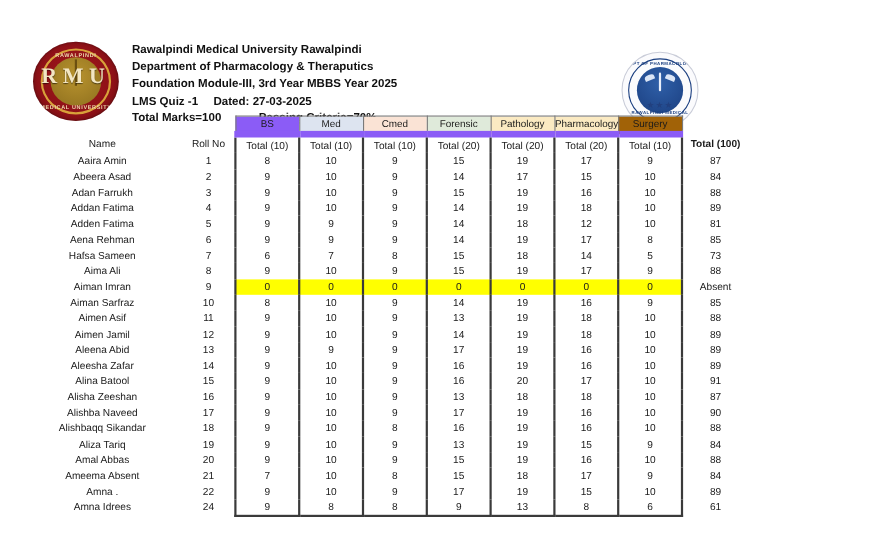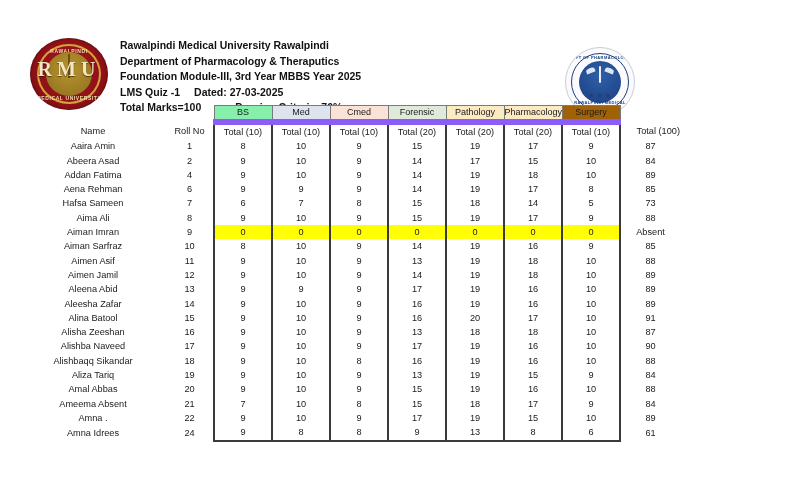--- a/index.html
+++ b/index.html
@@ -215,21 +215,21 @@
     border-right: 2px solid #3a3a3a;
     border-top: 6px solid #8b5cf6;
   }
   tr.total-row td.name-cell,
   tr.total-row td.roll-cell,
   tr.total-row td.grand-cell {
     border: none;
   }
   tr.total-row td.name-cell { text-align: center; padding-left: 2px; }
   tr.total-row td.roll-cell { text-align: center; }
-  tr.total-row td.grand-cell { text-align: right; }
+  tr.total-row td.grand-cell { text-align: center; font-weight: bold; }
 
   
   tr.data-row td.name-cell {
     text-align: center;
     padding-left: 2px;
     white-space: nowrap;
     overflow: hidden;
   }
   tr.data-row td.roll-cell { text-align: center; }
   tr.data-row td.sub-cell {
@@ -300,21 +300,21 @@
         <col class="c-sub">
         <col class="c-sub">
         <col class="c-sub">
         <col class="c-sub">
         <col class="c-tot">
       </colgroup>
     <thead>
       <tr class="subject-row" id="subject-row">
         <th class="blank"></th>
         <th class="blank"></th>
-      <th style="background: #86efac;">BS</th>
+      <th style="background: #8b5cf6;">BS</th>
           <th style="background: rgb(221, 228, 240);">Med</th>
           <th style="background: rgb(250, 227, 213);">Cmed</th>
           <th style="background: rgb(223, 234, 218);">Forensic</th>
           <th style="background: rgb(251, 234, 194);">Pathology</th>
           <th style="background: rgb(251, 234, 194);">Pharmacology</th>
           <th style="background: #a16207;">Surgery</th>
           <th class="blank"></th>
         </tr>
       <tr class="total-row" id="total-row">
         <td class="name-cell">Name</td>
@@ -348,30 +348,54 @@
           <td class="sub-cell">9</td>
           <td class="sub-cell">10</td>
           <td class="sub-cell">9</td>
           <td class="sub-cell">14</td>
           <td class="sub-cell">17</td>
           <td class="sub-cell">15</td>
           <td class="sub-cell">10</td>
           <td class="grand-cell">84</td>
         </tr>
         <tr class="data-row">
+          <td class="name-cell">Adan Farrukh</td>
+          <td class="roll-cell">3</td>
+          <td class="sub-cell">9</td>
+          <td class="sub-cell">10</td>
+          <td class="sub-cell">9</td>
+          <td class="sub-cell">15</td>
+          <td class="sub-cell">19</td>
+          <td class="sub-cell">16</td>
+          <td class="sub-cell">10</td>
+          <td class="grand-cell">88</td>
+        </tr>
+        <tr class="data-row">
           <td class="name-cell">Addan Fatima</td>
           <td class="roll-cell">4</td>
           <td class="sub-cell">9</td>
           <td class="sub-cell">10</td>
           <td class="sub-cell">9</td>
           <td class="sub-cell">14</td>
           <td class="sub-cell">19</td>
           <td class="sub-cell">18</td>
           <td class="sub-cell">10</td>
           <td class="grand-cell">89</td>
+        </tr>
+        <tr class="data-row">
+          <td class="name-cell">Adden Fatima</td>
+          <td class="roll-cell">5</td>
+          <td class="sub-cell">9</td>
+          <td class="sub-cell">9</td>
+          <td class="sub-cell">9</td>
+          <td class="sub-cell">14</td>
+          <td class="sub-cell">18</td>
+          <td class="sub-cell">12</td>
+          <td class="sub-cell">10</td>
+          <td class="grand-cell">81</td>
         </tr>
         <tr class="data-row">
           <td class="name-cell">Aena Rehman</td>
           <td class="roll-cell">6</td>
           <td class="sub-cell">9</td>
           <td class="sub-cell">9</td>
           <td class="sub-cell">9</td>
           <td class="sub-cell">14</td>
           <td class="sub-cell">19</td>
           <td class="sub-cell">17</td>

